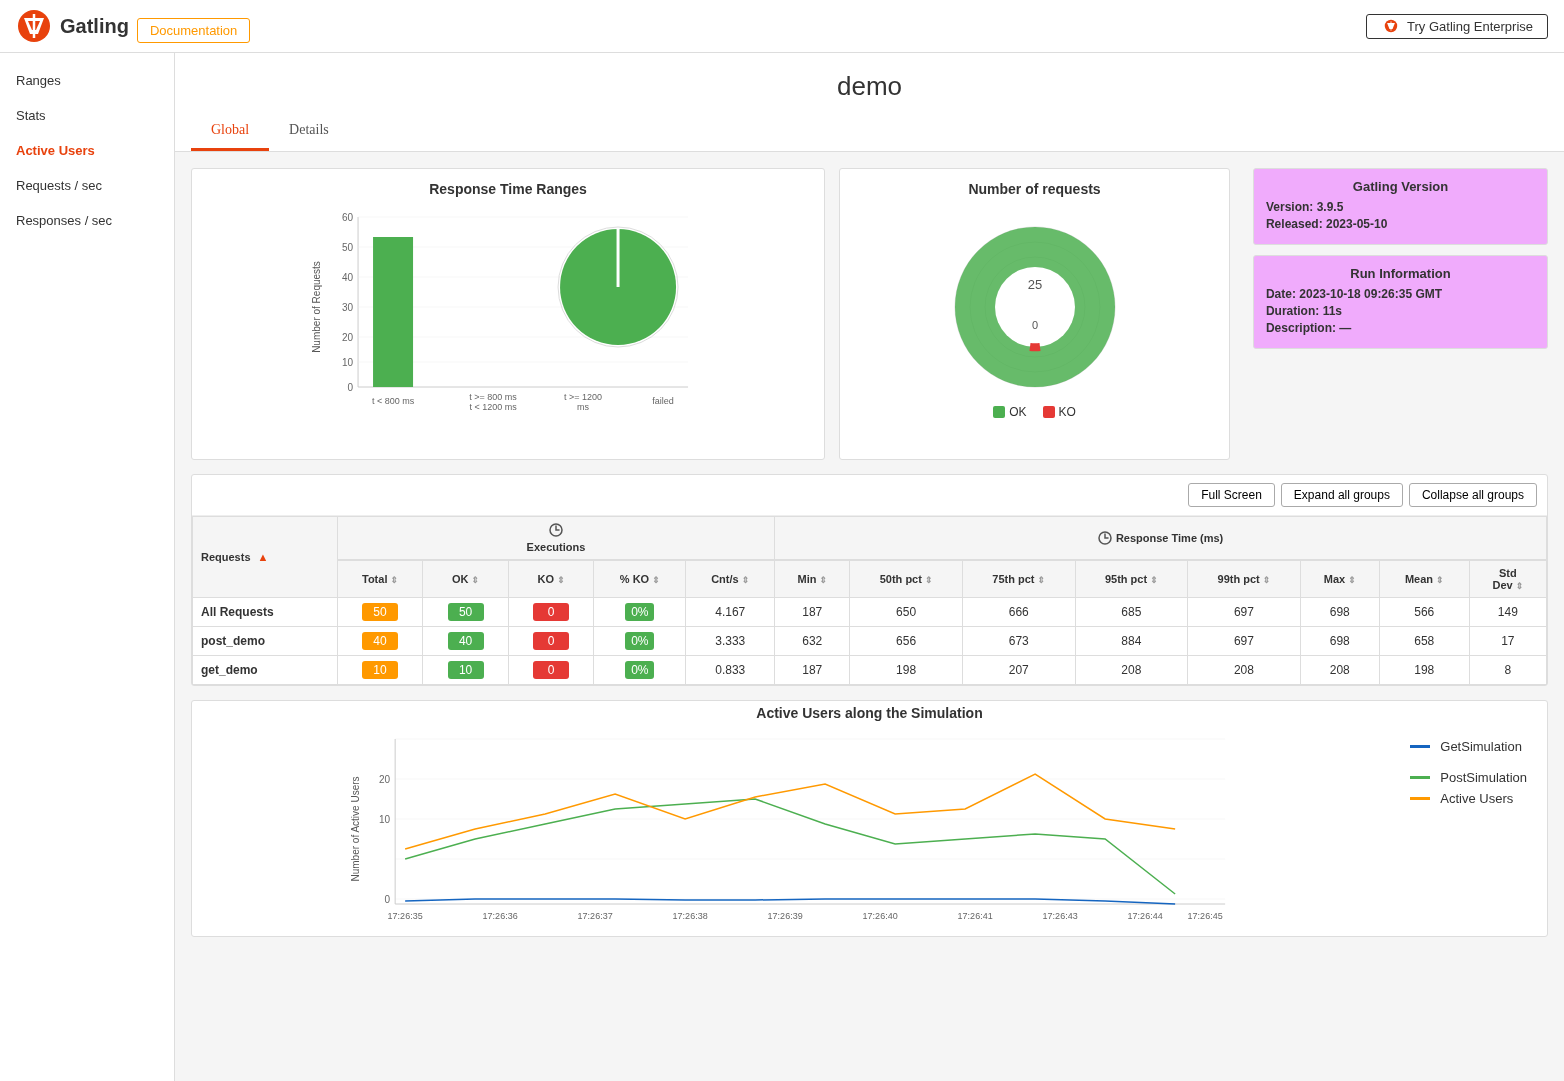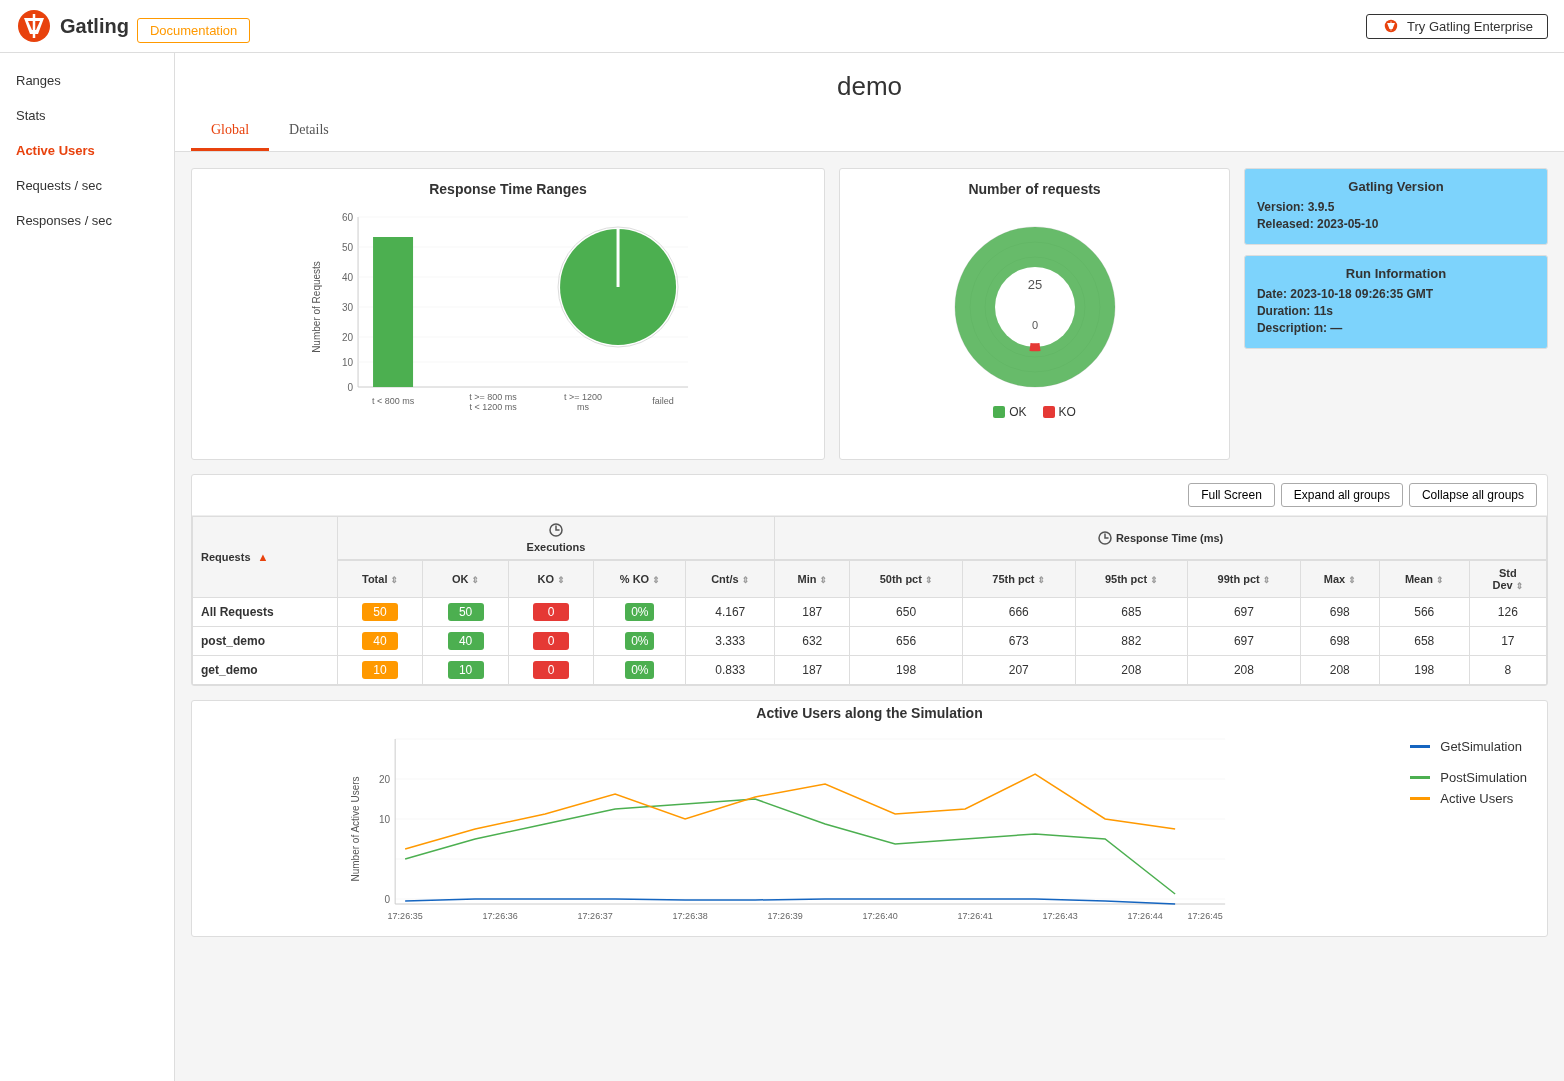--- a/index.html
+++ b/index.html
@@ -41,21 +41,21 @@
     .card-title { text-align: center; font-weight: bold; font-size: 14px; margin-bottom: 10px; }
 
     .chart-card { flex: 2; }
     .requests-card { flex: 1.2; }
     .info-card { flex: 1; display: flex; flex-direction: column; gap: 10px; }
     .donut-legend { display: flex; gap: 16px; margin-top: 8px; font-size: 12px; }
     .legend-item { display: flex; align-items: center; gap: 4px; }
     .legend-dot { width: 12px; height: 12px; border-radius: 2px; }
 
     
-    .info-box { background: #7dd3fc; border: 1px solid #ddd; border-radius: 3px; padding: 10px 12px; }
+    .info-box { background: #f0abfc; border: 1px solid #ddd; border-radius: 3px; padding: 10px 12px; margin-left: 9px; }
     .info-box-title { font-weight: bold; font-size: 13px; text-align: center; margin-bottom: 6px; }
     .info-row { font-size: 12px; margin-bottom: 3px; }
     .info-row span { font-weight: bold; }
 
     
     .stats-section { background: #fff; border: 1px solid #ddd; border-radius: 3px; margin-bottom: 14px; }
     .stats-toolbar { display: flex; justify-content: flex-end; padding: 8px 10px; gap: 6px; border-bottom: 1px solid #eee; }
     .stats-btn { border: 1px solid #aaa; background: #fff; padding: 4px 12px; cursor: pointer; font-size: 12px; border-radius: 3px; }
 
     
@@ -294,33 +294,33 @@
     <td><span class="badge-red">0</span></td>
     <td><span class="badge-green-sm">0%</span></td>
     <td>4.167</td>
     <td>187</td>
     <td>650</td>
     <td>666</td>
     <td>685</td>
     <td>697</td>
     <td>698</td>
     <td>566</td>
-    <td>126</td>
+    <td>149</td>
   </tr>
               <tr>
     <td class="req-name">post_demo</td>
     <td><span class="badge-orange">40</span></td>
     <td><span class="badge-green">40</span></td>
     <td><span class="badge-red">0</span></td>
     <td><span class="badge-green-sm">0%</span></td>
     <td>3.333</td>
     <td>632</td>
     <td>656</td>
     <td>673</td>
-    <td>882</td>
+    <td>884</td>
     <td>697</td>
     <td>698</td>
     <td>658</td>
     <td>17</td>
   </tr>
               <tr>
     <td class="req-name">get_demo</td>
     <td><span class="badge-orange">10</span></td>
     <td><span class="badge-green">10</span></td>
     <td><span class="badge-red">0</span></td>

